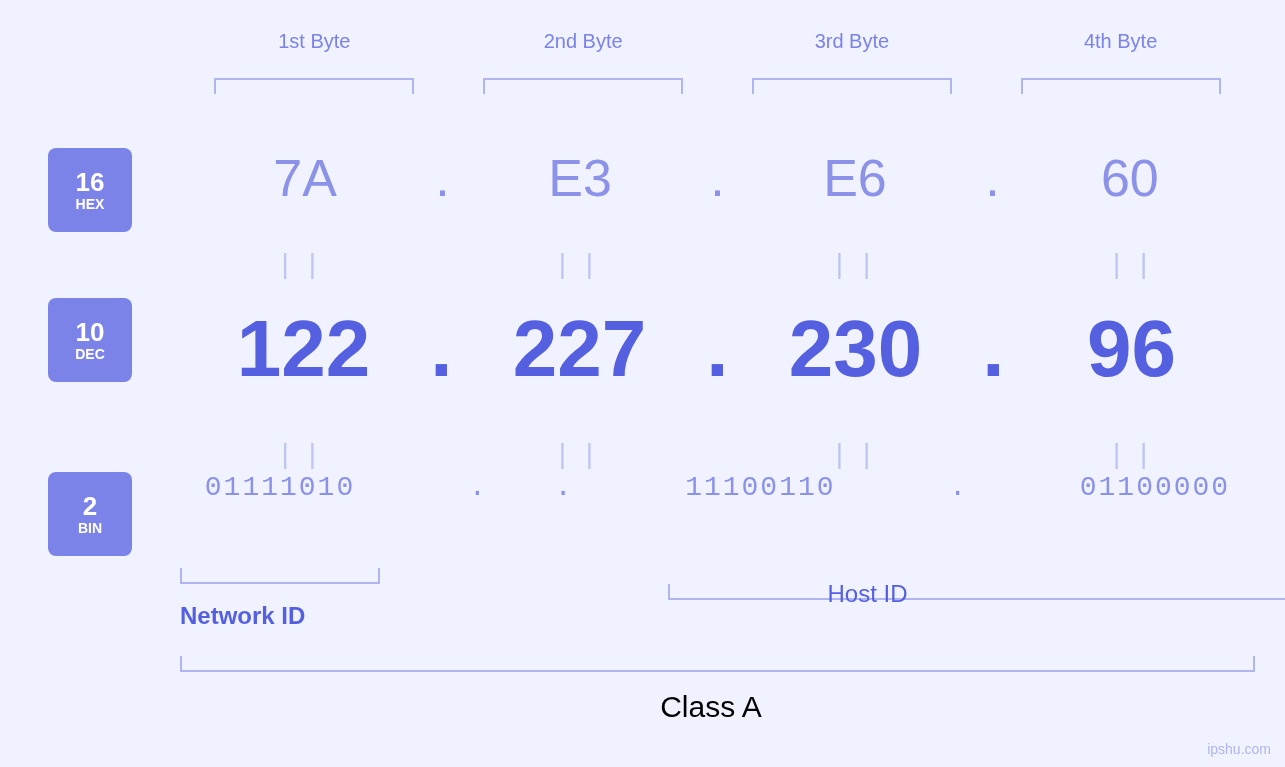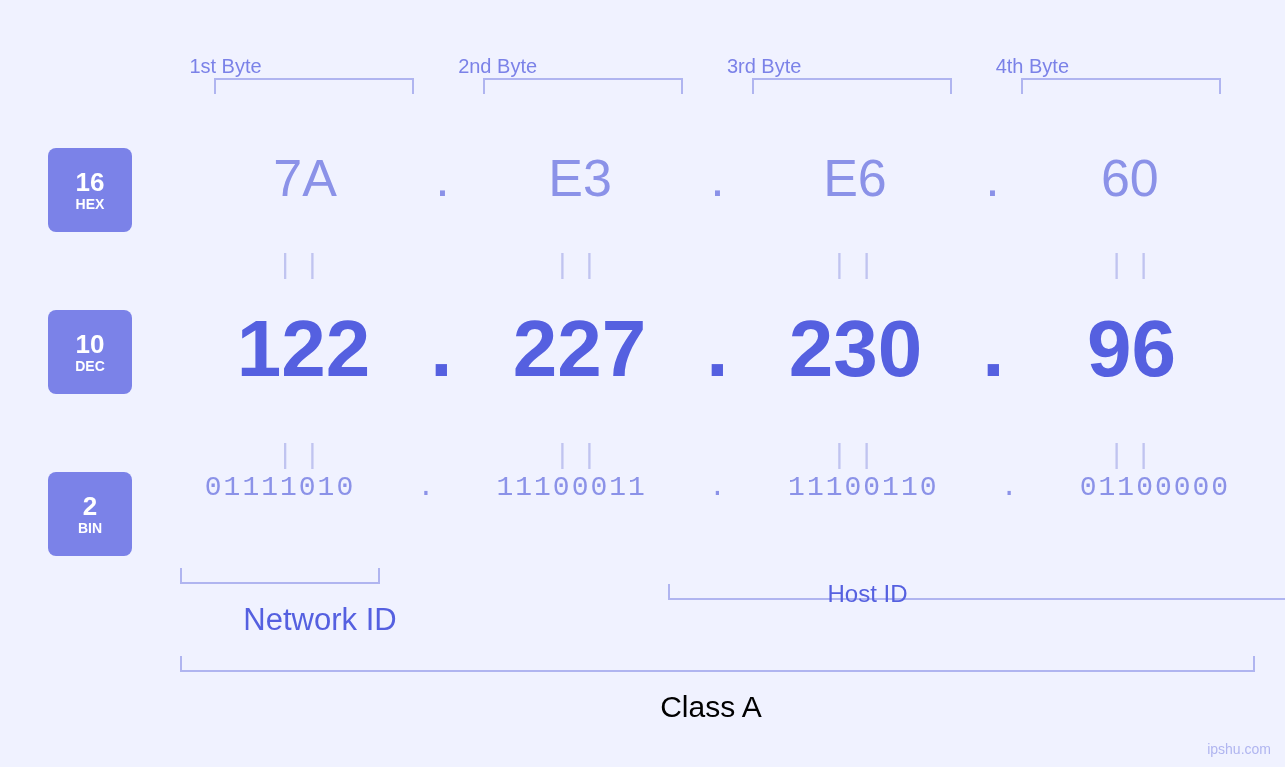--- a/index.html
+++ b/index.html
@@ -45,38 +45,38 @@
     .base-number {
       font-size: 26px;
       line-height: 1.1;
     }
 
     .base-text {
       font-size: 14px;
     }
 
     .hex-label { top: 148px; }
-    .dec-label { top: 310px; }
+    .dec-label { top: 298px; }
     .bin-label { top: 472px; }
 
     
     .byte-headers {
       position: absolute;
       top: 30px;
       left: 180px;
       right: 30px;
       display: flex;
       justify-content: space-around;
     }
 
     .byte-header {
       color: #7b82e8;
       font-size: 20px;
+      text-align: center;
       width: 250px;
-      margin-top: 25px;
     }
 
     
     .top-brackets {
       position: absolute;
       top: 78px;
       left: 180px;
       right: 30px;
       display: flex;
       justify-content: space-around;
@@ -211,24 +211,24 @@
       position: absolute;
       left: 488px;
     }
 
     
     .network-id-label {
       position: absolute;
       top: 602px;
       left: 180px;
       width: 280px;
-      text-align: center;
+      text-align: left;
       color: #5560e0;
-      font-size: 31px;
-      font-weight: 400;
+      font-size: 24px;
+      font-weight: 700;
     }
 
     .host-id-label {
       position: absolute;
       top: 580px;
       left: 480px;
       right: 30px;
       text-align: center;
       color: #5560e0;
       font-size: 24px;
@@ -338,21 +338,20 @@
     <span class="equals-sign">| |</span>
     <span class="equals-dot"> </span>
     <span class="equals-sign">| |</span>
     <span class="equals-dot"> </span>
     <span class="equals-sign">| |</span>
   </div>
 
   <div class="bin-row">
     <span class="bin-value">01111010</span>
     <span class="dot-bin">.</span>
-    <span class="bin-value">11100011</span>
     <span class="dot-bin">.</span>
     <span class="bin-value">11100110</span>
     <span class="dot-bin">.</span>
     <span class="bin-value">01100000</span>
   </div>
 
   <div style="position:absolute; top:568px; left:180px; right:30px;">
     <div class="bracket-network"></div>
     <div class="bracket-host"></div>
   </div>

